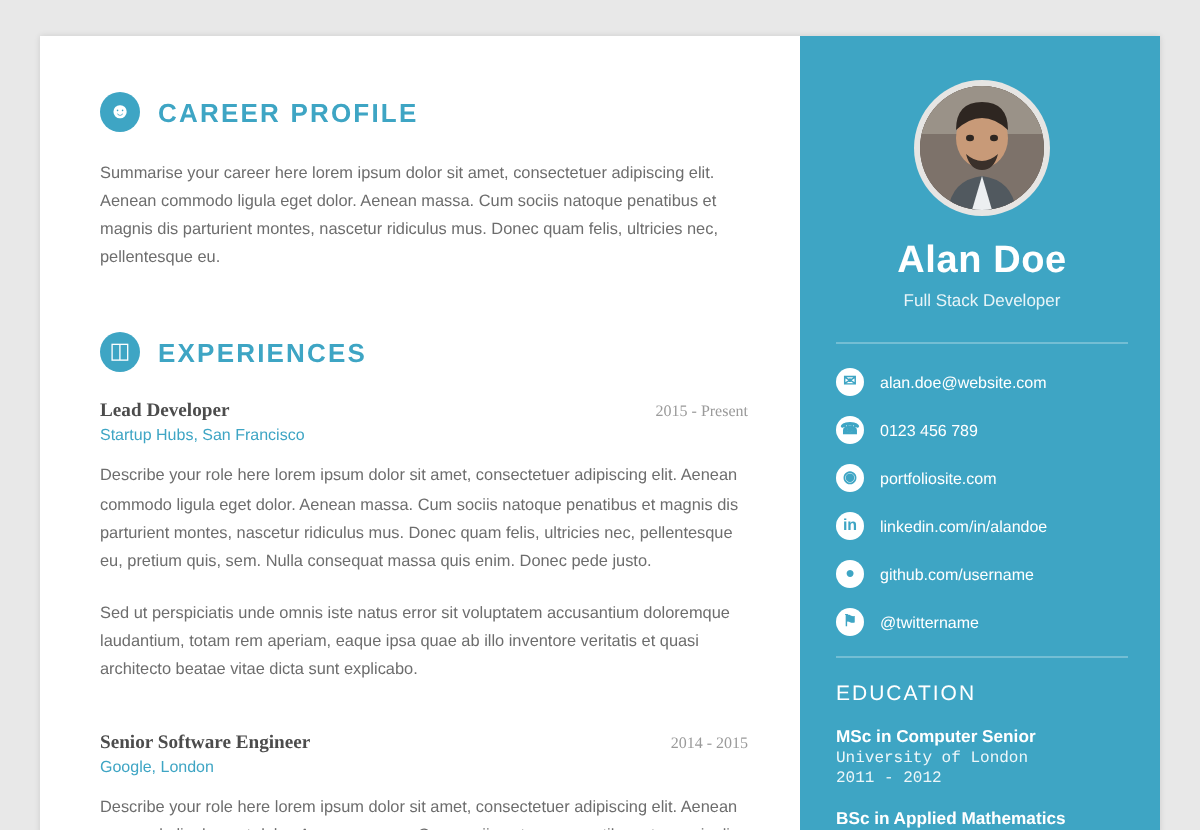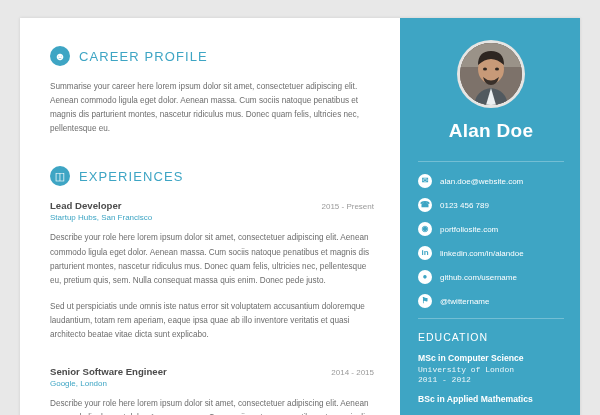--- a/index.html
+++ b/index.html
@@ -48,35 +48,36 @@
     justify-content: center;
     font-size: 11px;
     line-height: 1;
     margin-right: 9px;
     flex: none;
   }
   .sec-title {
     font-size: 13px;
     letter-spacing: 1.1px;
     color: #3ea5c4;
-    font-weight: normal;
+    font-weight: bold;
   }
   .body-text {
     font-size: 8.2px;
     line-height: 1.72;
     color: #6d6d6d;
     margin: 0 0 12px 0;
   }
   .job {
     margin-bottom: 4px;
   }
   .job-head {
     display: flex;
     align-items: baseline;
     justify-content: space-between;
+    font-family: Liberation Serif, serif;
   }
   .job-title {
     font-size: 9.6px;
     font-weight: bold;
     color: #4c4c4c;
   }
   .job-date {
     font-size: 8px;
     color: #9a9a9a;
   }
@@ -107,21 +108,21 @@
     overflow: hidden;
     background: #5b5148;
     position: relative;
   }
   .avatar svg { display: block; }
   .name {
     text-align: center;
     font-size: 19px;
     font-weight: bold;
     letter-spacing: 0.3px;
-    margin-bottom: 19px;
+    margin-bottom: 3px;
   }
   .role {
     text-align: center;
     font-size: 8.5px;
     color: rgba(255,255,255,0.88);
     margin-bottom: 16px;
   }
   .divider {
     height: 1px;
     background: rgba(255,255,255,0.28);
@@ -224,20 +225,21 @@
           <path d="M18 22 q13 -12 26 0 q0 -14 -13 -14 q-13 0 -13 14z" fill="#2e2621"></path>
           <ellipse cx="25" cy="26" rx="2" ry="1.6" fill="#2e2621"></ellipse>
           <ellipse cx="37" cy="26" rx="2" ry="1.6" fill="#2e2621"></ellipse>
           <path d="M23 34 q8 7 16 0 q-2 8 -8 8 q-6 0 -8 -8z" fill="#3a302a"></path>
           <path d="M14 62 q2 -15 17 -17 q15 2 17 17z" fill="#51595f"></path>
           <path d="M31 45 l-5 17 h10z" fill="#eceff1"></path>
         </svg>
       </div>
 
       <div class="name">Alan Doe</div>
+      <div class="role">Full Stack Developer</div>
 
       <div class="divider"></div>
 
       <div class="contact-row">
         <span class="c-icon">✉</span>
         <span class="c-text">alan.doe@website.com</span>
       </div>
       <div class="contact-row">
         <span class="c-icon">☎</span>
         <span class="c-text">0123 456 789</span>
@@ -257,21 +259,21 @@
       <div class="contact-row">
         <span class="c-icon">⚑</span>
         <span class="c-text">@twittername</span>
       </div>
 
       <div class="divider" style="margin-top:6px;"></div>
 
       <div class="side-head">EDUCATION</div>
 
       <div class="edu-block">
-        <div class="edu-title">MSc in Computer Science</div>
+        <div class="edu-title">MSc in Computer Senior</div>
         <div class="edu-sub">University of London</div>
         <div class="edu-sub">2011 - 2012</div>
       </div>
 
       <div class="edu-block">
         <div class="edu-title">BSc in Applied Mathematics</div>
 
       </div>
 
     </div>

